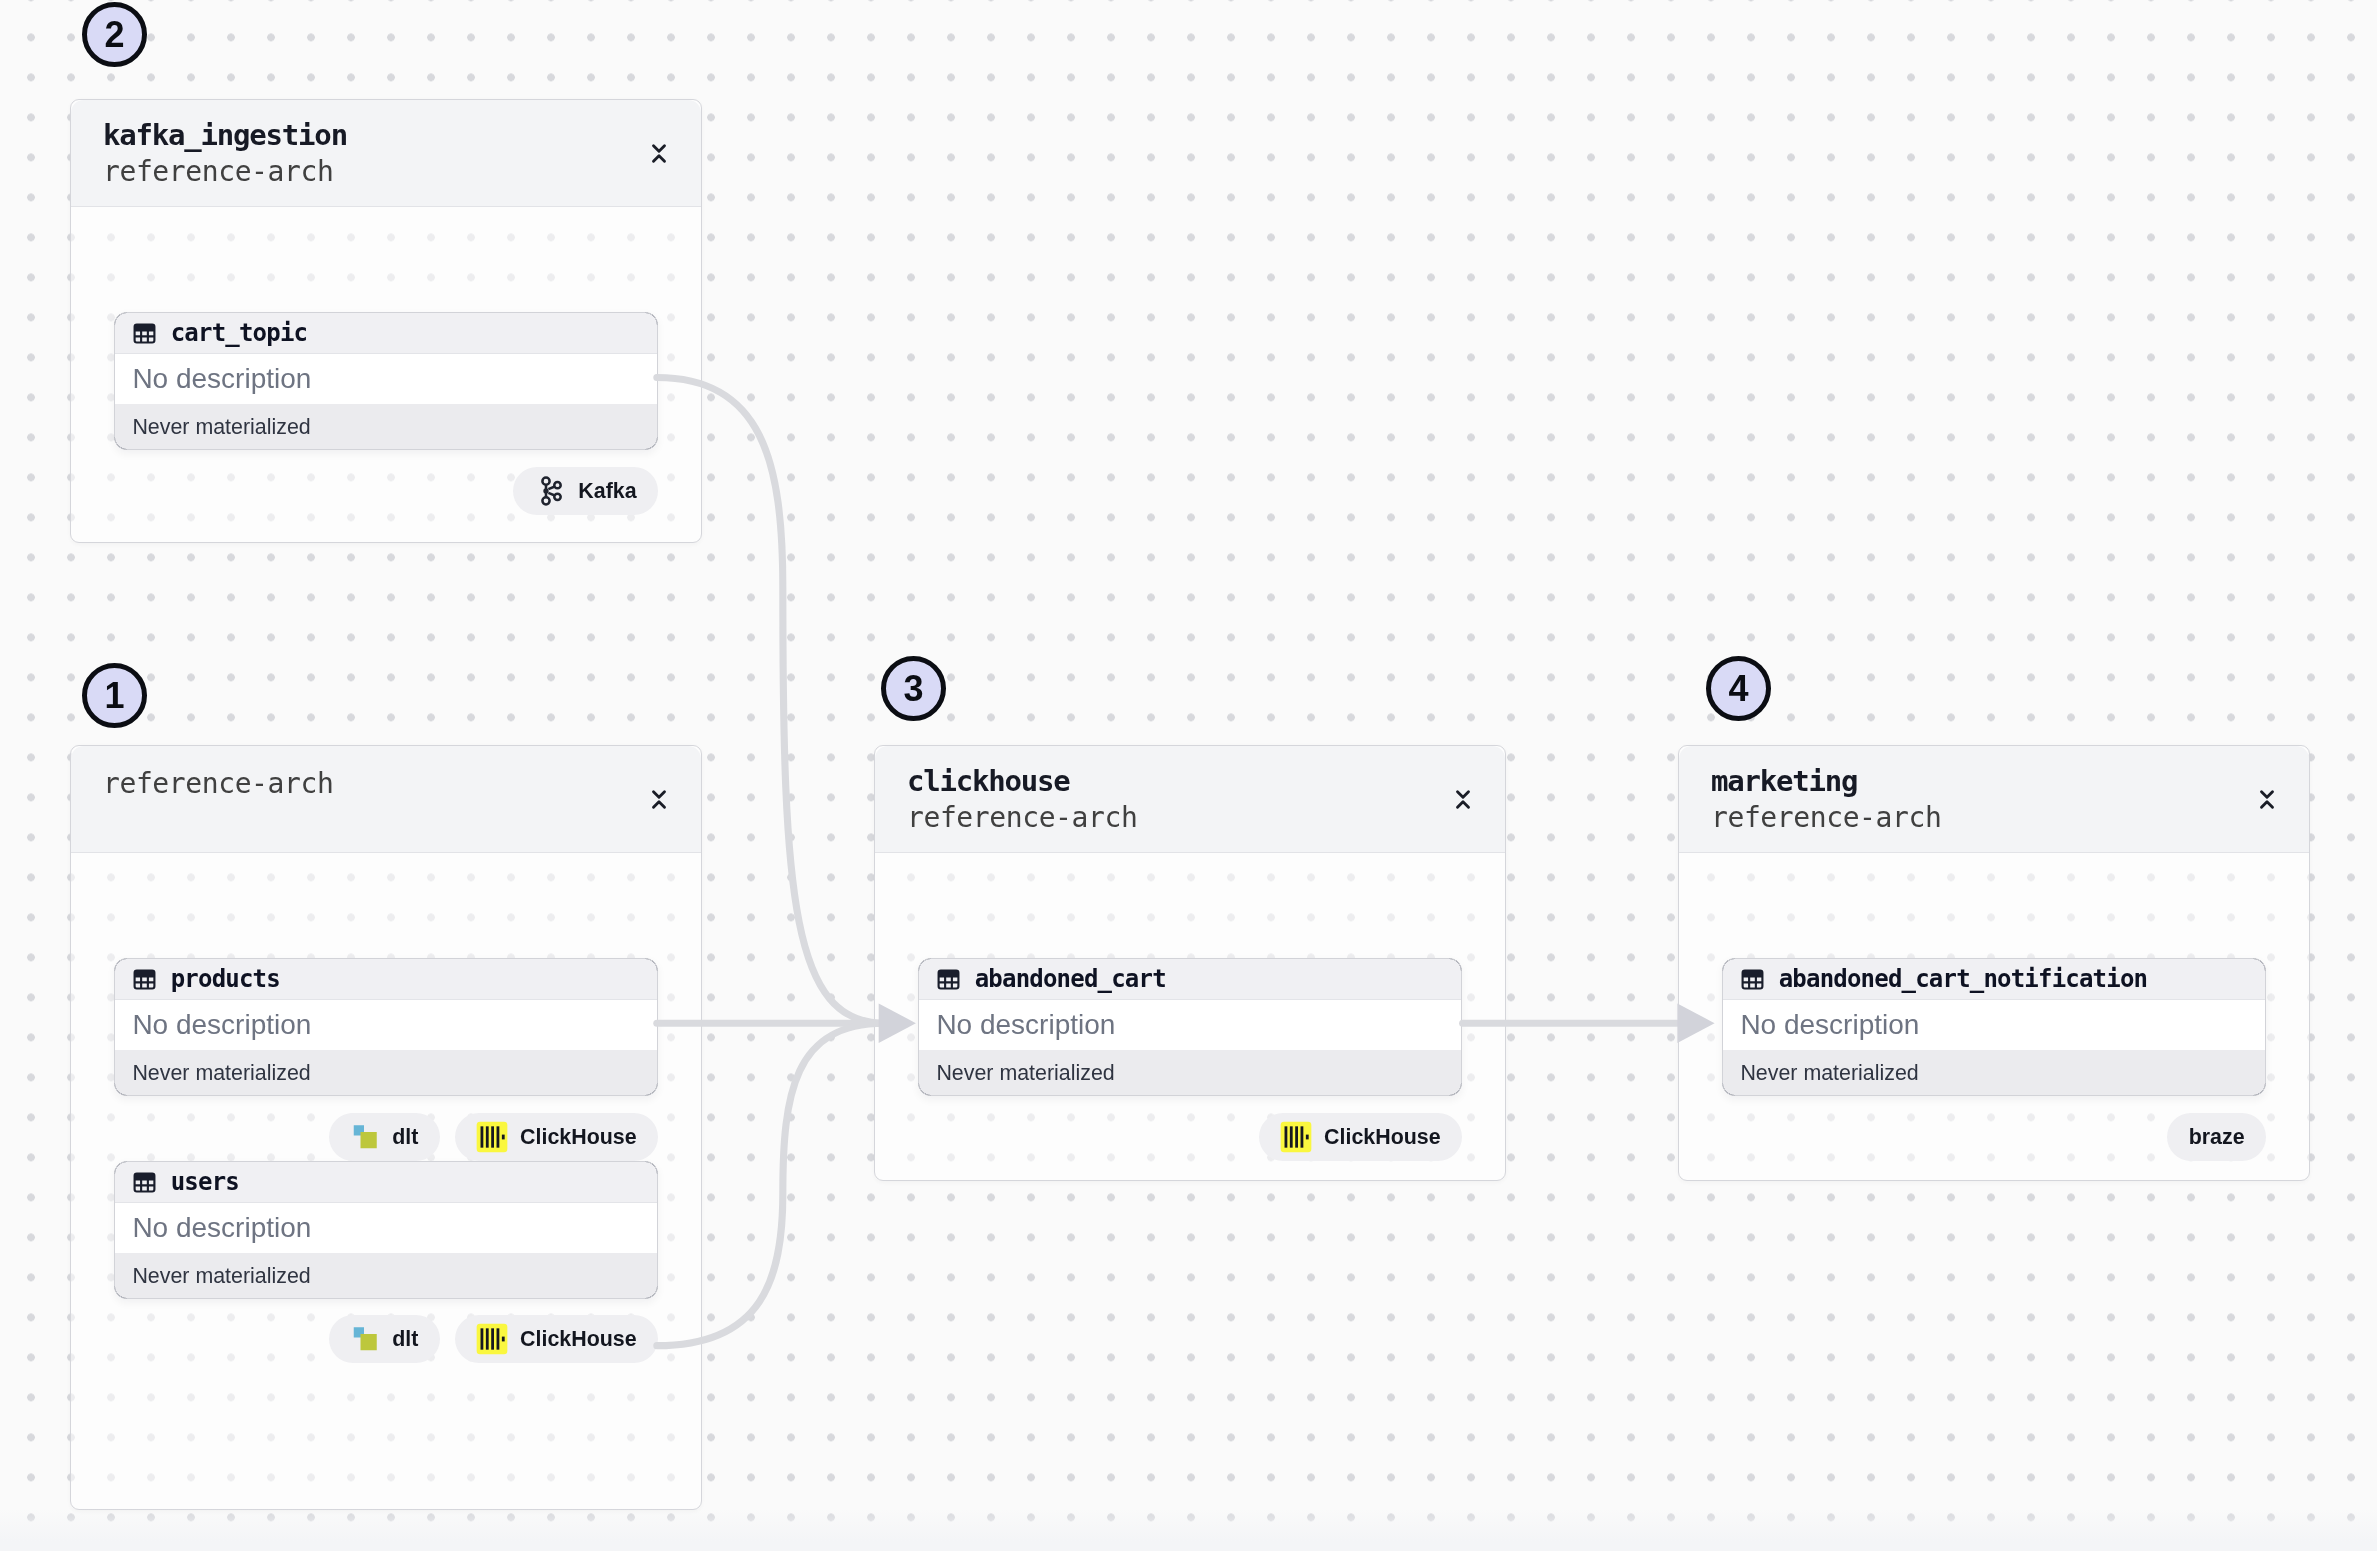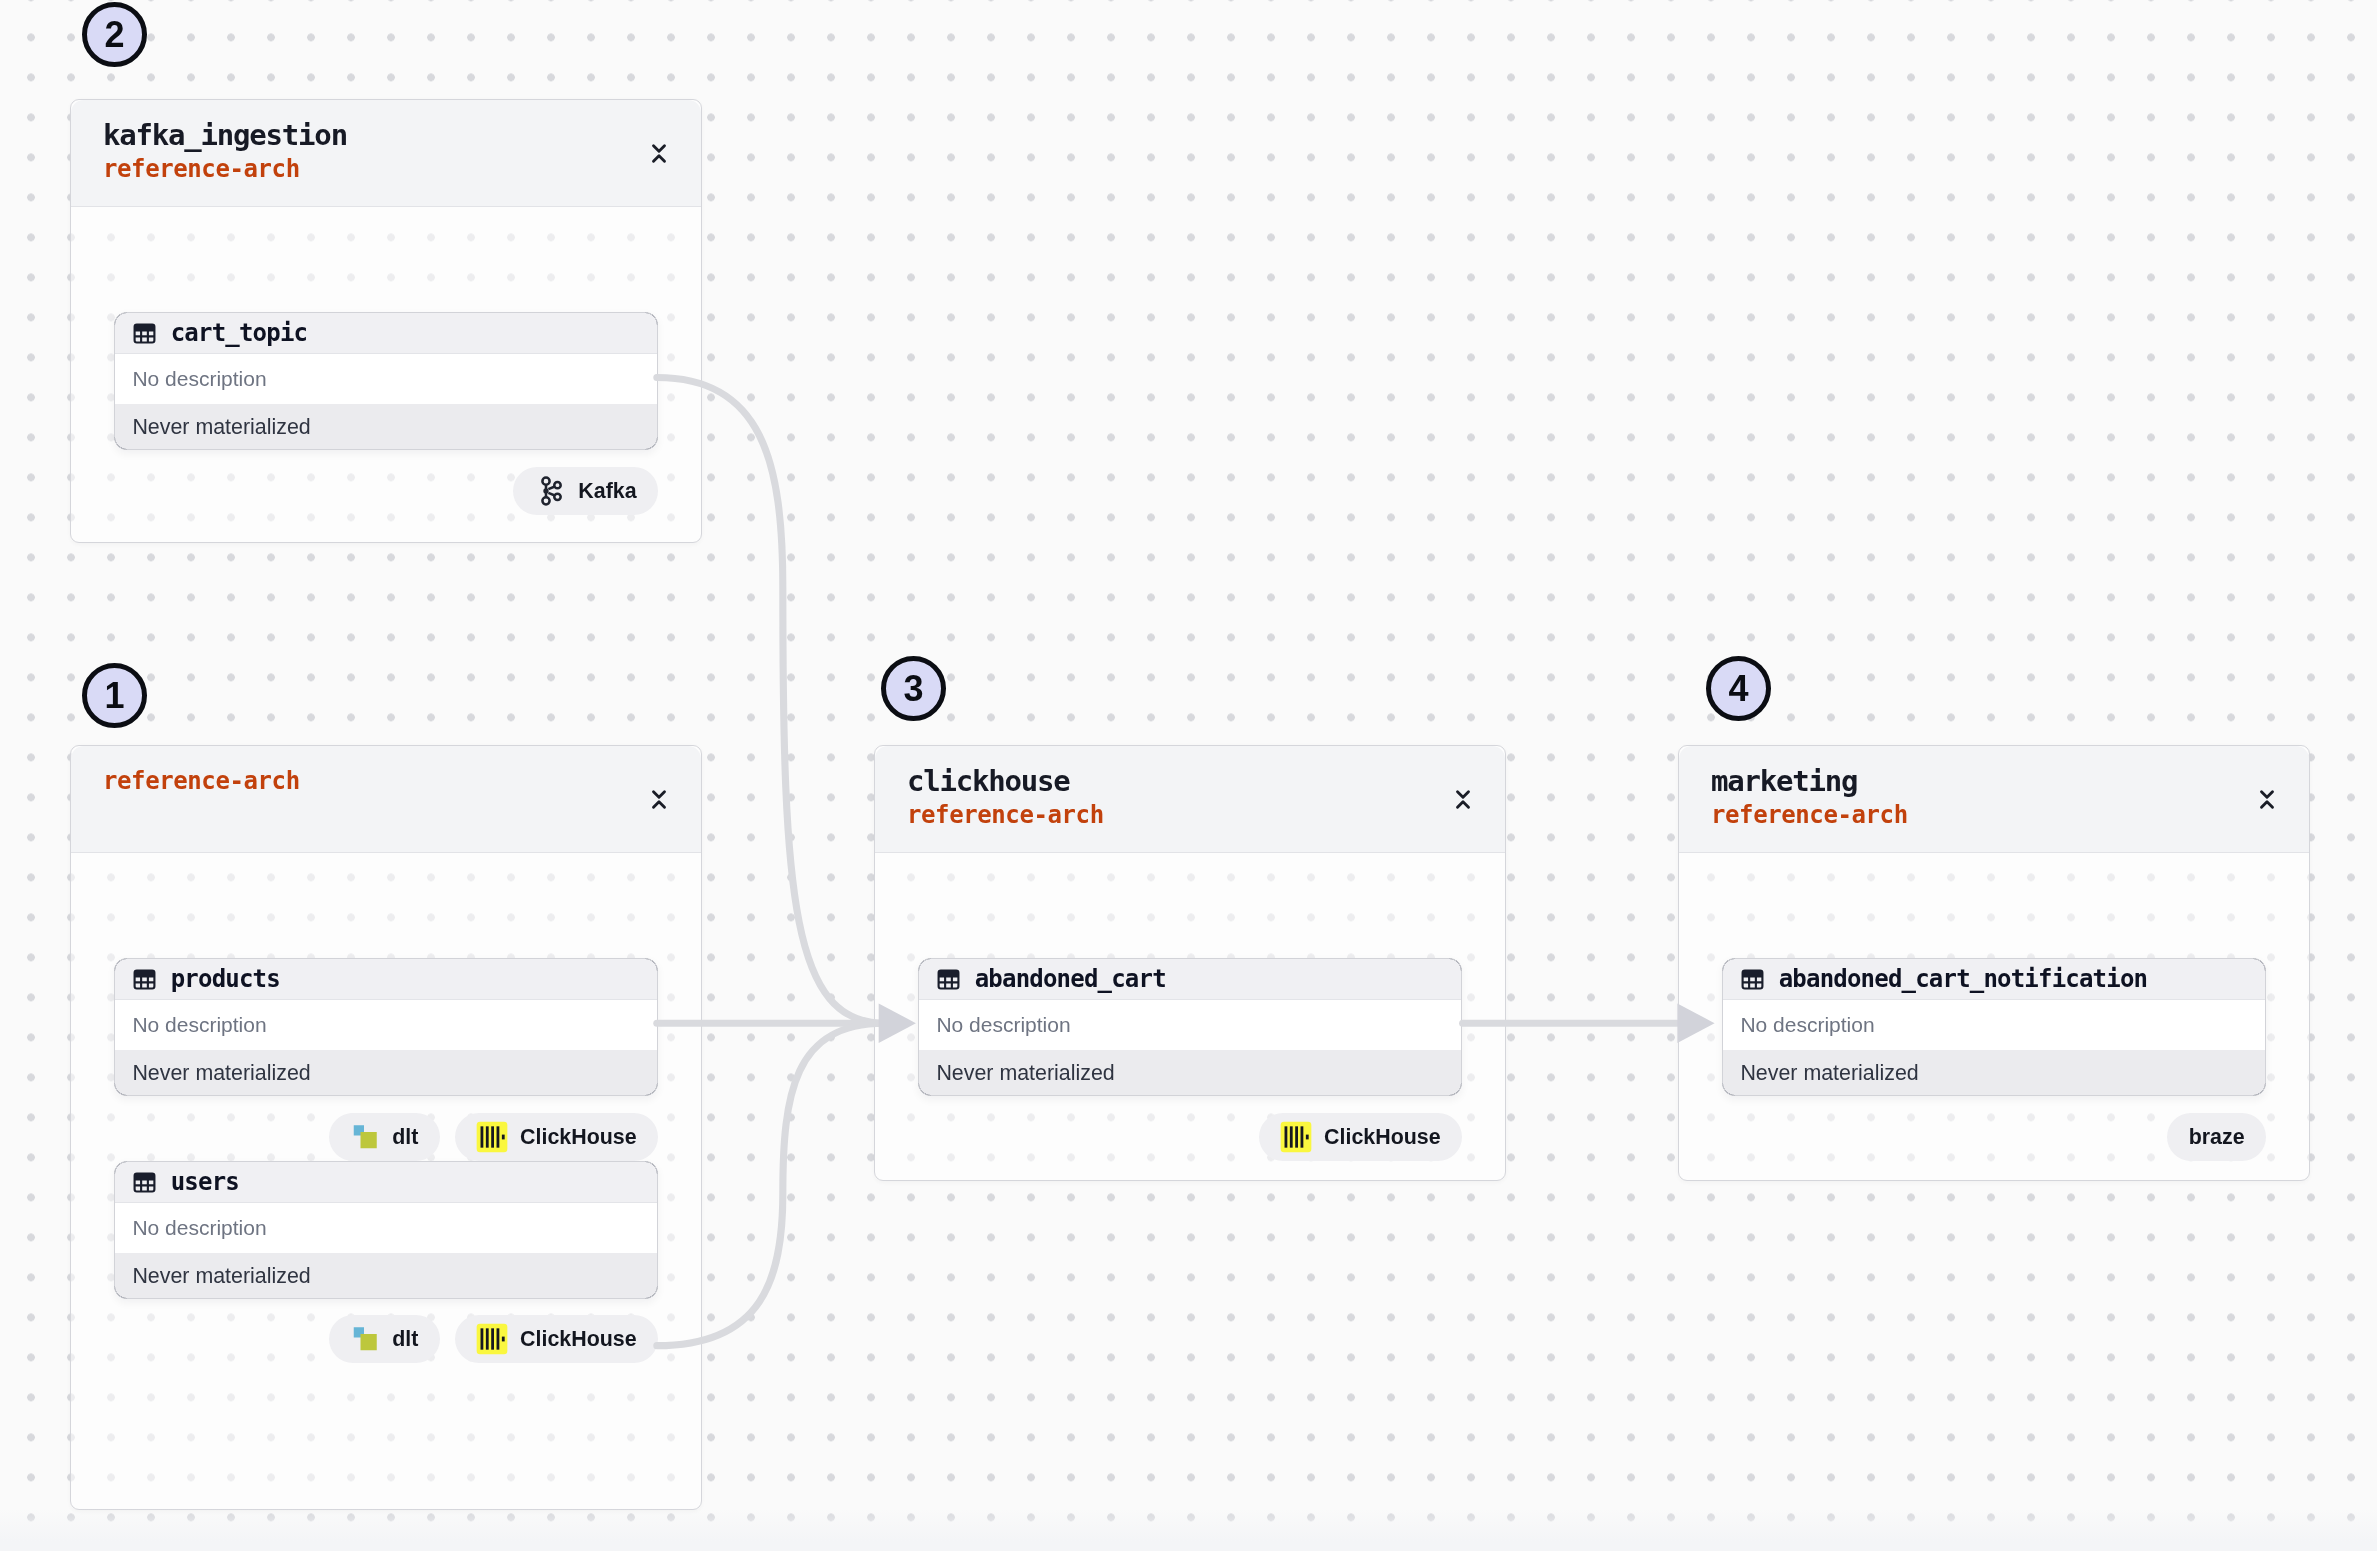--- a/index.html
+++ b/index.html
@@ -39,22 +39,22 @@
     position:relative;
     cursor:pointer;
   }
   .group-title {
     font-family:"DejaVu Sans Mono", monospace;
     font-size:29px; font-weight:700; letter-spacing:-1.2px;
     color:#171a25; line-height:1.15;
   }
   .group-subtitle {
     font-family:"DejaVu Sans Mono", monospace;
-    font-size:24px; font-weight:700; letter-spacing:-0.4px;
-    color:#c2410c; margin-top:2.4px;
+    font-size:28px; font-weight:400; letter-spacing:-0.4px;
+    color:#404040; margin-top:2.4px;
   }
   .collapse-btn {
     position:absolute; right:25px; top:50%;
     transform:translateY(-50%);
     width:35px; height:38px;
     display:flex; align-items:center; justify-content:center;
     background:none; border:none; cursor:pointer; border-radius:6.3px;
   }
   .group-body { padding:105px 43px 0 43px; }
 
@@ -75,21 +75,21 @@
   }
   .asset-name {
     font-family:"DejaVu Sans Mono", monospace;
     font-size:24px; font-weight:700; letter-spacing:-0.8px;
     color:#0e1222; white-space:nowrap;
   }
   .asset-desc {
     height:51px; display:flex; align-items:center;
     padding:0 17.4px; background:#ffffff;
     border-bottom:1.6px solid #ebebee;
-    font-size:21px; color:#6e7482;
+    font-size:28px; color:#6e7482;
   }
   .asset-status {
     height:44px; display:flex; align-items:center;
     padding:0 17.4px; background:#ebebee;
     font-size:21.4px; color:#2f3441;
   }
 
   
   .tag-row {
     display:flex; justify-content:flex-end; gap:15px; margin-top:17.4px;align-items:center;

